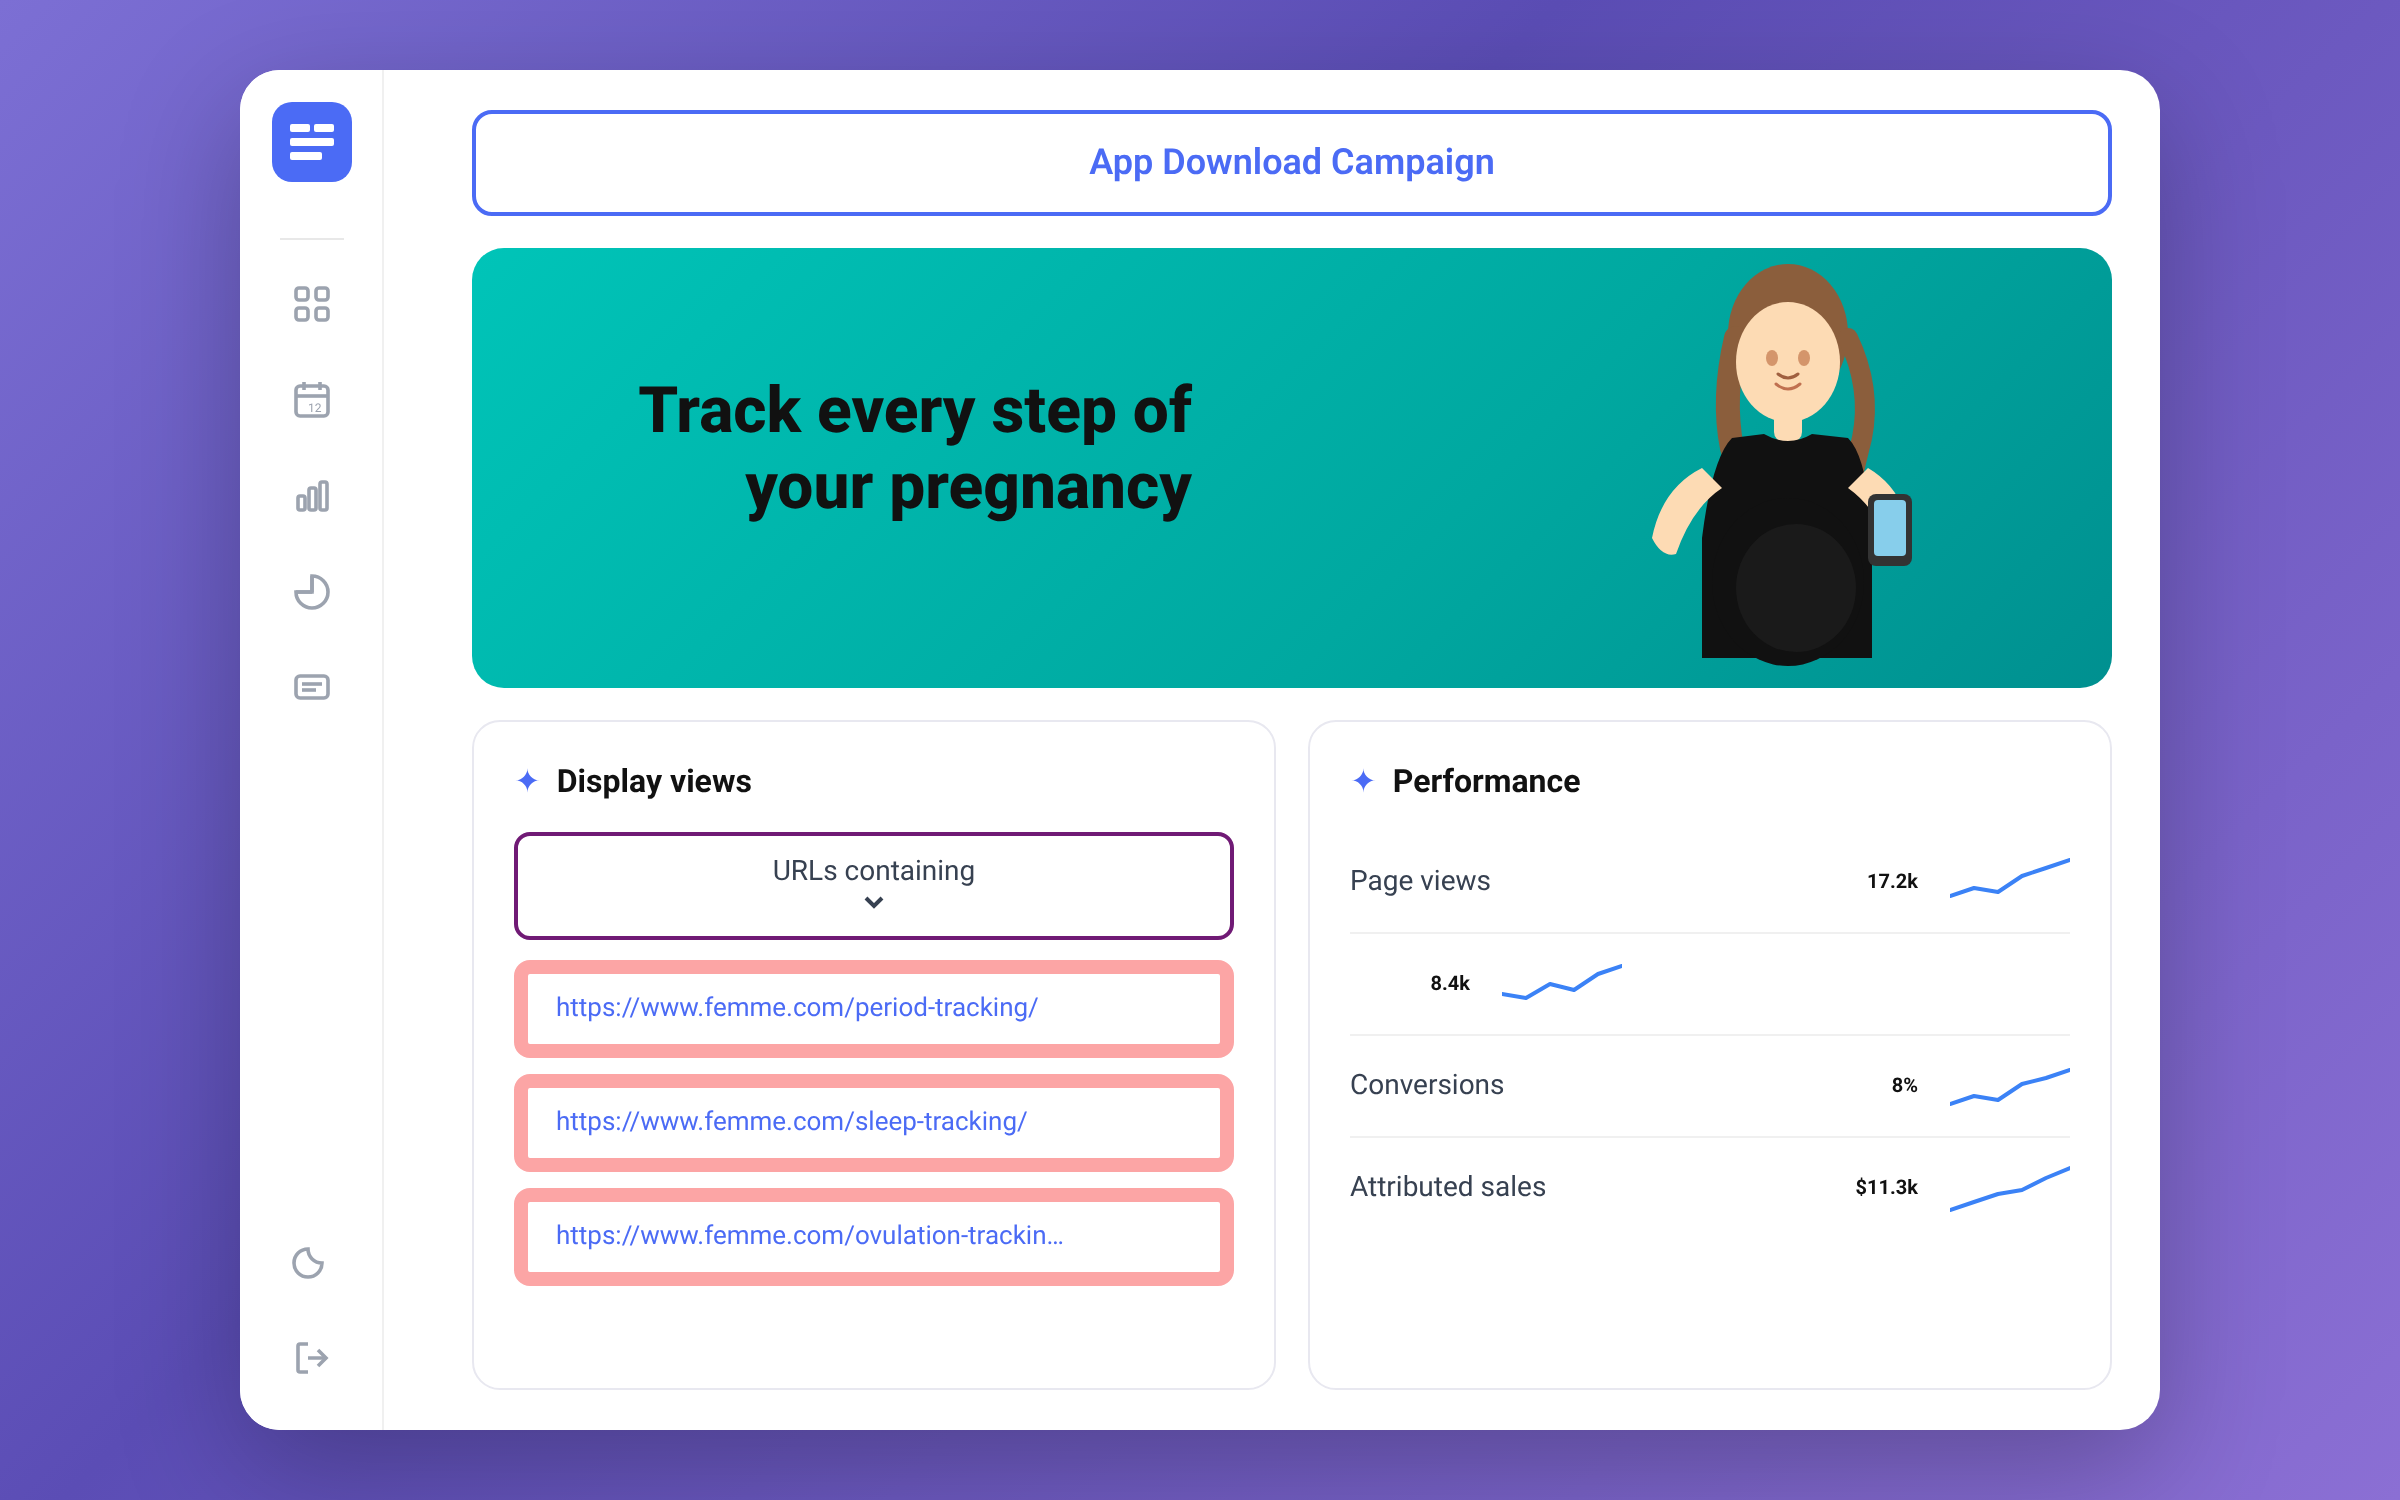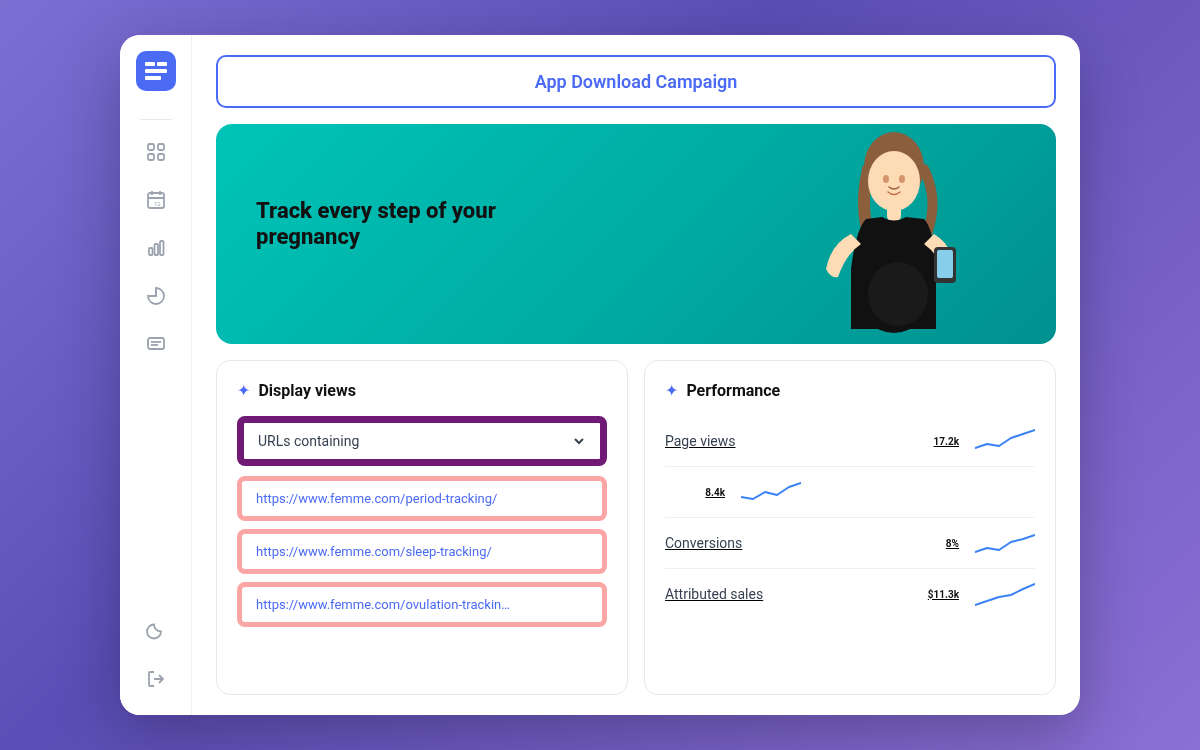--- a/index.html
+++ b/index.html
@@ -16,20 +16,21 @@
     }
 
     .main-card {
       background: #fff;
       border-radius: 20px;
       width: 960px;
       height: 680px;
       display: flex;
       overflow: hidden;
       box-shadow: 0 20px 60px rgba(0,0,0,0.25);
+      gap: 20px;
     }
 
     
     .sidebar {
       width: 72px;
       background: #fff;
       border-right: 1px solid #f0f0f0;
       display: flex;
       flex-direction: column;
       align-items: center;
@@ -113,26 +114,27 @@
       align-items: center;
       padding: 32px 40px;
     }
 
     .banner-text-section {
       flex: 1;
       z-index: 2;
     }
 
     .banner-heading {
-      font-size: 22px;
+      font-size: 32px;
       font-weight: 800;
       color: #111;
       line-height: 1.2;
       margin-bottom: 20px;
       max-width: 320px;
+      text-align: right;
     }
 
     .banner-btn {
       background: white;
       border: none;
       border-radius: 50px;
       padding: 12px 28px;
       font-size: 15px;
       font-weight: 700;
       color: #111;
@@ -192,52 +194,52 @@
       color: #111;
     }
 
     .sparkle-icon {
       color: #4B6BF5;
       font-size: 16px;
     }
 
     
     .dropdown {
-      border: 7px solid #701a75;
+      border: 2px solid #701a75;
       border-radius: 8px;
       padding: 10px 14px;
       display: flex;
       justify-content: space-between;
       align-items: center;
       cursor: pointer;
       font-size: 14px;
       color: #374151;
       margin-bottom: 10px;
+      flex-direction: column;
     }
 
     .url-tag {
-      border: 5px solid #fca5a5;
+      border: 7px solid #fca5a5;
       border-radius: 8px;
       padding: 10px 14px;
       font-size: 13px;
       color: #4B6BF5;
       margin-bottom: 8px;
       cursor: pointer;
       white-space: nowrap;
       overflow: hidden;
       text-overflow: ellipsis;
     }
 
     
     .perf-row {
       display: flex;
       align-items: center;
       padding: 10px 0;
       border-bottom: 1px solid #f0f0f0;
-      text-decoration: underline;
     }
 
     .perf-row:last-child {
       border-bottom: none;
     }
 
     .perf-label {
       flex: 1;
       font-size: 14px;
       color: #374151;

